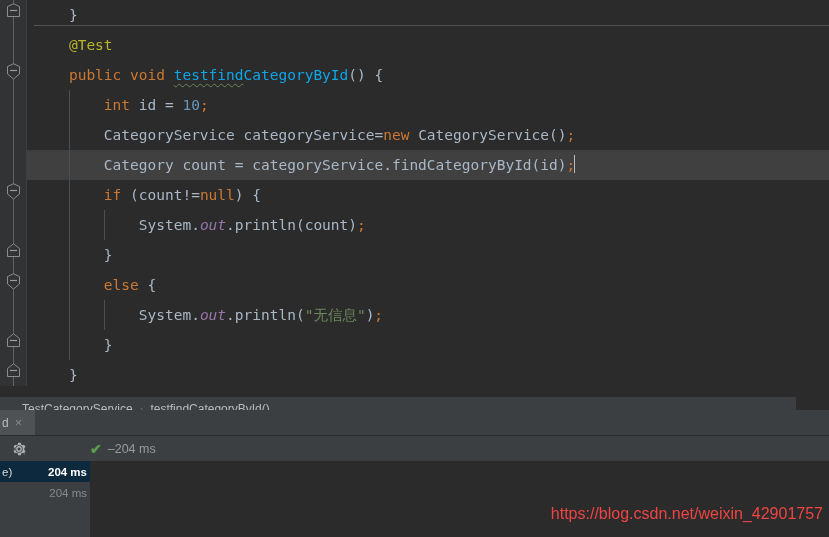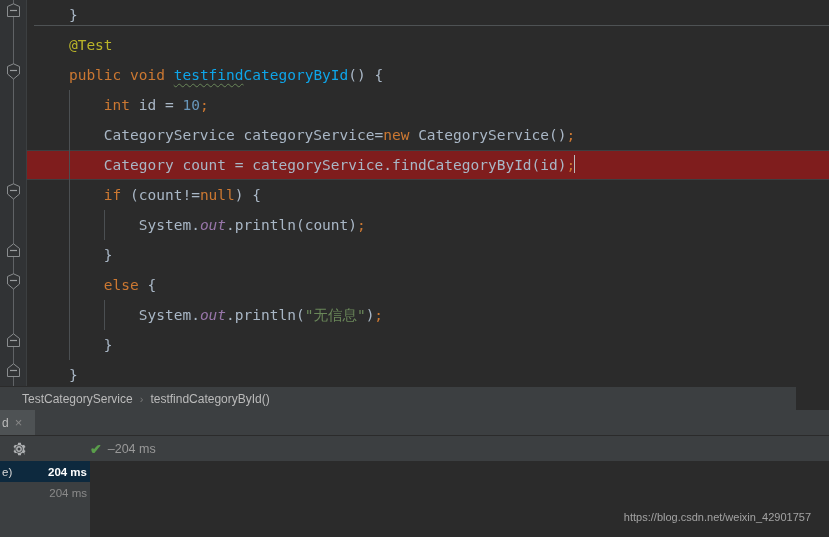--- a/index.html
+++ b/index.html
@@ -46,21 +46,21 @@
     color: #a9b7c6;
     white-space: pre;
   }
   .code .ln {
     position: relative;
     height: 30px;
     padding-left: 7px;
   }
   
   .ln.current {
-    background: #7f1d1d;
+    background: #404040;
     box-shadow: inset 0 1px 0 #3c3f41, inset 0 -1px 0 #3c3f41;
   }
   
   .indent-guide {
     position: absolute; width: 1px; background: #4b4f52;
     top: 0; height: 30px;
   }
   .kw      { color: #cc7832; }
   .anno    { color: #bbb529; }
   .num     { color: #6897bb; margin-top: 8px; }
@@ -87,21 +87,21 @@
   .caret {
     display: inline-block;
     width: 1px; height: 18px;
     background: #bbbbbb;
     vertical-align: -3px;
     margin-left: -1px;
   }
 
   
   .breadcrumb {
-    position: absolute; left: 0; top: 386px; width: 796px; height: 24px;
+    position: absolute; left: 0; top: 396px; width: 796px; height: 24px;
     background: #3c3f41;
     border-top: 1px solid #2b2b2b;
     display: flex; align-items: center;
     padding-left: 22px;
     box-sizing: border-box;
     font-size: 12px;
     color: #bbbbbb;
   }
   .breadcrumb .crumb { color: #bbbbbb; }
   .breadcrumb .crumb-sep {
@@ -175,23 +175,23 @@
     background: #2b2b2b;
     font-family: "DejaVu Sans Mono", monospace;
     font-size: 14px;
     line-height: 26px;
     color: #a9b7c6;
     white-space: pre;
   }
   .console-line { padding-left: 8px; height: 26px; }
 
   .watermark {
-    position: absolute; right: 18px; bottom: 14px;
-    font-size: 11px;
-    color: #a3a3a3;
+    position: absolute; right: 6px; bottom: 14px;
+    font-size: 16px;
+    color: #ef4444;
     font-family: "Liberation Sans", sans-serif;
   }
 </style>
 </head>
 <body>
 
 <div id="app">
 
   <div class="editor">
 

